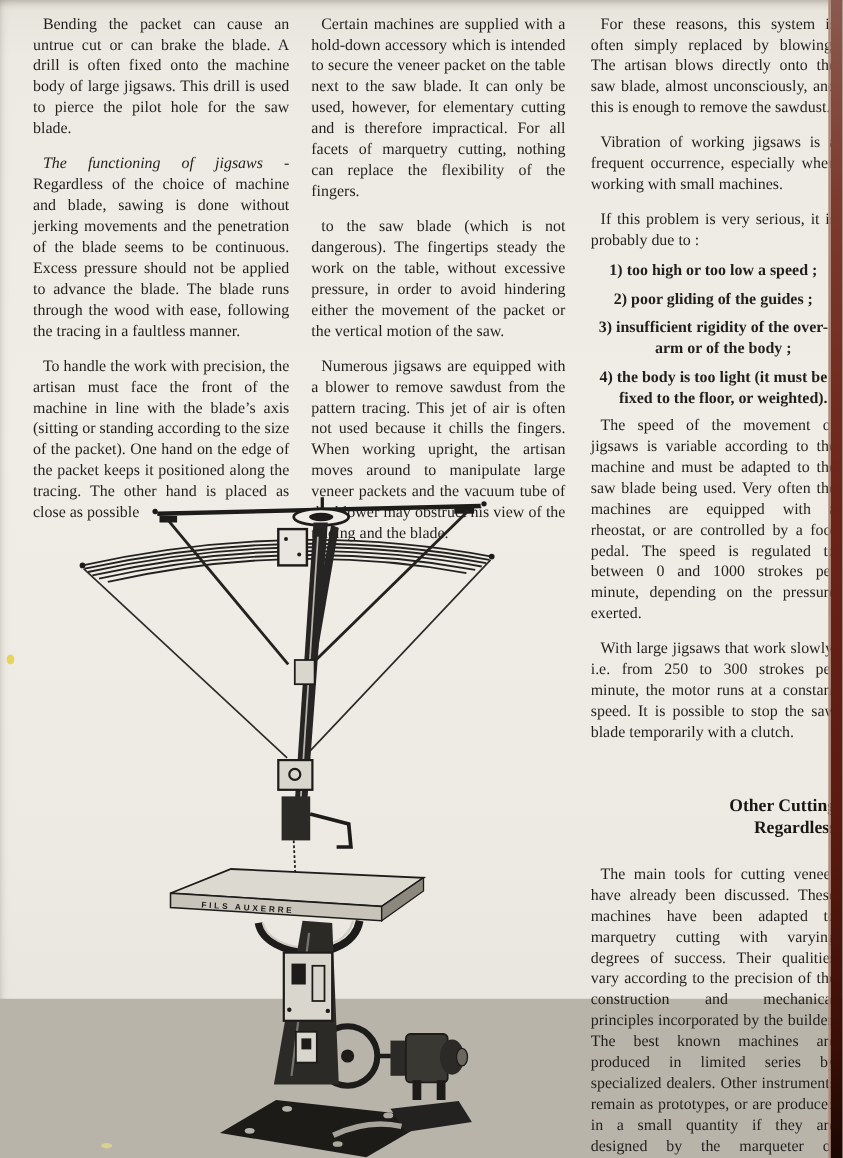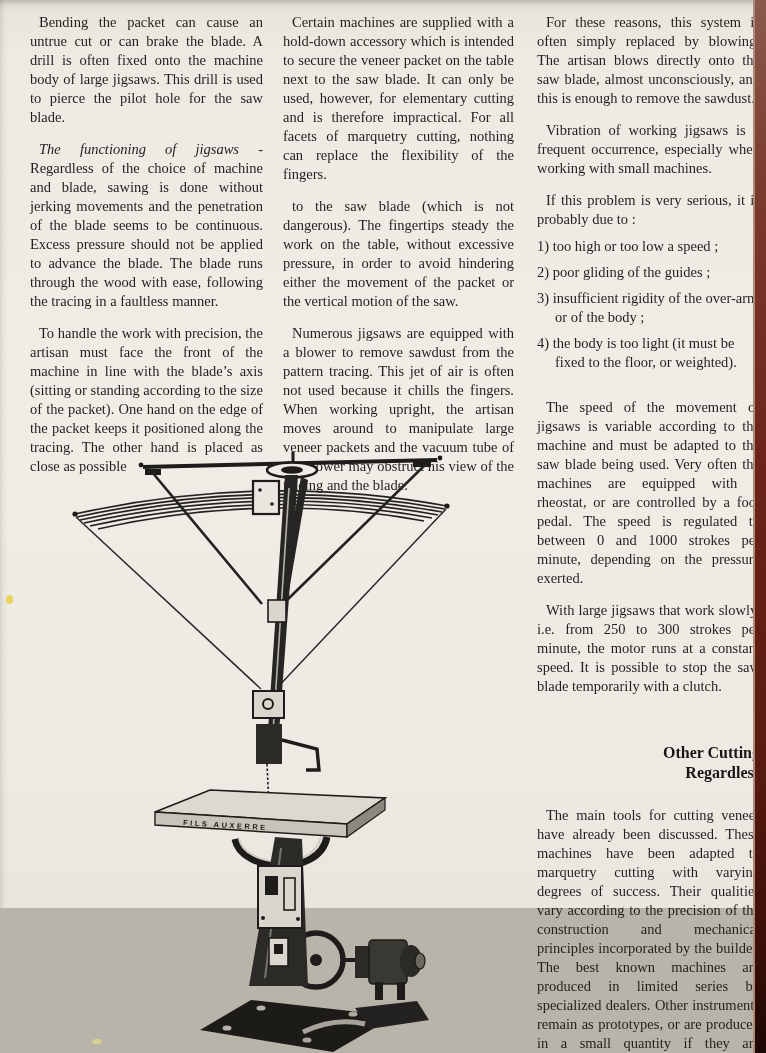--- a/index.html
+++ b/index.html
@@ -28,23 +28,24 @@
   }
   .col p{margin:0 0 13px 0;text-indent:9px;}
   .col1{left:30px;width:233px;}
   .col2{left:283px;width:231px;}
   .col3{left:537px;width:223px;}
   .col1 .sp-before{}
   .intro{margin-bottom:8px !important;}
   p.li{
     margin:0 0 7px 0;
     padding-left:18px;text-indent:-18px !important;
-    text-align:left;
+    text-align:center;
+    font-weight:bold;
   }
-  p.li-last{margin-bottom:26px;}
+  p.li-last{margin-bottom:6px;}
   .subhead{
     margin:47px 0 23px 0;
     font-size:16px;line-height:20px;font-weight:bold;
     text-align:right;color:#191713;
   }
   .fig{position:absolute;left:55px;top:448px;width:430px;height:605px;}
   .speck{position:absolute;border-radius:50%;}
   .speck-a{left:6px;top:595px;width:7px;height:9px;background:#e6d24c;opacity:.9;}
   .speck-b{left:92px;top:1039px;width:10px;height:5px;background:#ddd68e;opacity:.85;}
 </style>

